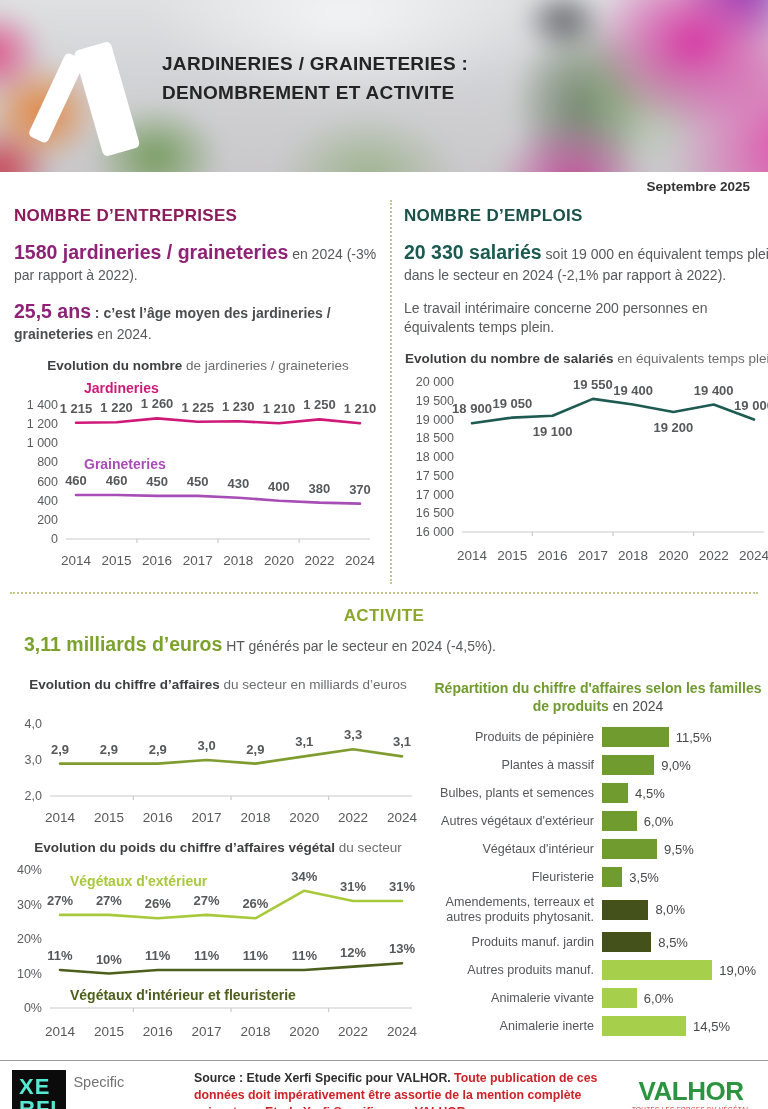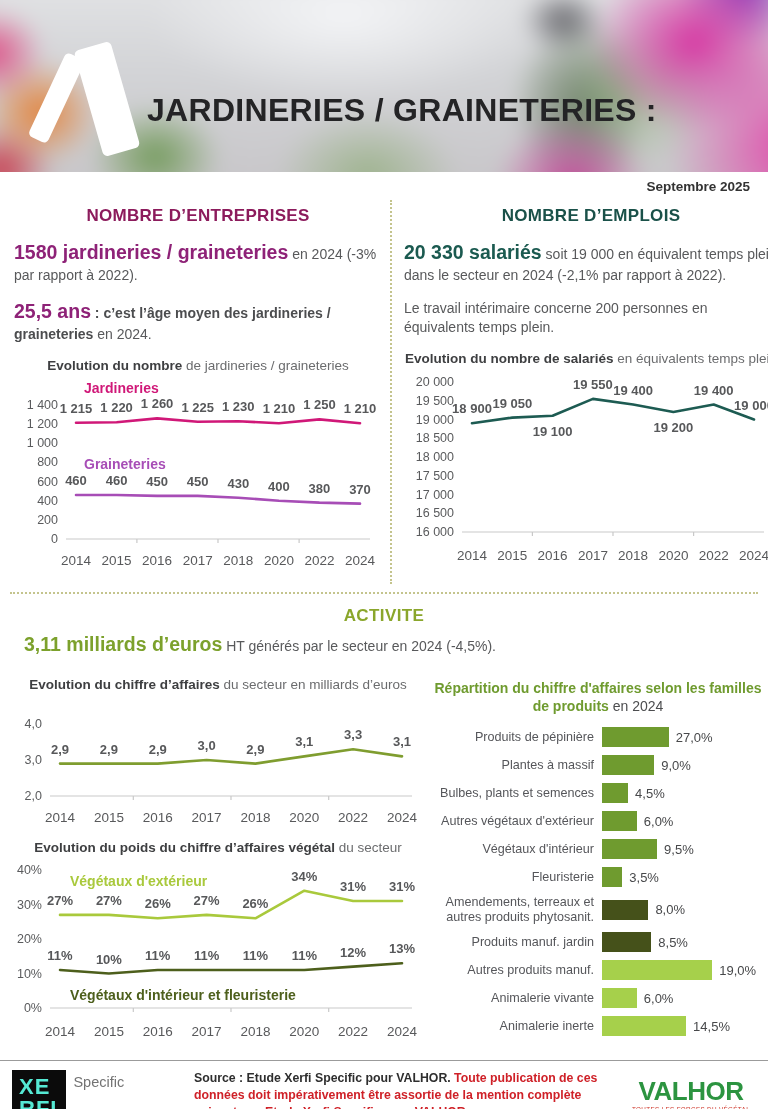--- a/index.html
+++ b/index.html
@@ -23,29 +23,29 @@
       radial-gradient(130px 90px at 48% 90%, rgba(122,162,92,.55), rgba(122,162,92,0) 70%),
       radial-gradient(60px 46px at 72% 20%, rgba(60,60,66,.75), rgba(60,60,66,0) 70%),
       radial-gradient(95px 130px at 74% 60%, rgba(72,74,80,.65), rgba(72,74,80,0) 70%),
       radial-gradient(260px 120px at 45% 18%, rgba(245,246,248,.9), rgba(245,246,248,0) 75%),
       linear-gradient(180deg,#e3e4e6 0%,#d2d3d6 45%,#c7c5c8 100%);
   }
   .v-logo{position:absolute;left:30px;top:44px;width:108px;height:116px;}
   .v-arm{position:absolute;background:#fff;border-radius:5px;}
   .v-arm.left{left:16px;top:8px;width:21px;height:92px;transform:rotate(25deg);}
   .v-arm.right{left:58px;top:0;width:38px;height:110px;transform:rotate(-16deg);}
-  .hero-title{position:absolute;left:147px;top:50px;font-size:32px;font-weight:bold;color:#242426;line-height:1.52;letter-spacing:.3px;margin-top:36px;}
+  .hero-title{position:absolute;left:162px;top:50px;font-size:19px;font-weight:bold;color:#242426;line-height:1.52;letter-spacing:.3px;}
 
   .date-row{text-align:right;padding:7px 18px 0 0;font-size:13.5px;font-weight:bold;color:#333;}
 
   
   .top-cols{display:flex;margin-top:6px;height:384px;}
   .col-left{flex:0 0 378px;border-right:2px dotted #c4c48d;padding:2px 8px 0 14px;}
   .col-right{flex:1;padding:2px 6px 0 12px;}
-  h2.sec{font-size:17px;font-weight:bold;text-align:center;letter-spacing:.3px;margin:4px 0 14px;}
+  h2.sec{font-size:17px;font-weight:bold;letter-spacing:.3px;margin:4px 0 14px;}
   h2.purple-h{color:#8c1b5c;}
   h2.teal-h{color:#1a5149;}
   p.lead{font-size:14px;color:#58595b;line-height:1.32;margin-bottom:15px;}
   .big{font-size:19.5px;font-weight:bold;}
   .purple{color:#8e2277;}
   .teal{color:#1b5a50;margin-top:36px;}
   .green{color:#7ca12c;}
   .bold-dark{font-weight:bold;color:#4c4d4f;}
   .chart-caption{font-size:13.5px;text-align:center;color:#6b6c6e;margin:4px 0 0;line-height:1.25;}
   .chart-caption b{color:#3e3f41;}
@@ -88,21 +88,21 @@
 <body>
 
 <div class="page">
 
   <header class="hero">
     <div class="hero-bg"></div>
     <div class="v-logo">
       <div class="v-arm left"></div>
       <div class="v-arm right"></div>
     </div>
-    <h1 class="hero-title"><span>JARDINERIES / GRAINETERIES :</span><br></h1>
+    <h1 class="hero-title"><span>JARDINERIES / GRAINETERIES :</span><br><span>DENOMBREMENT ET ACTIVITE</span></h1>
   </header>
 
   <div class="date-row">Septembre 2025</div>
 
   <section class="top-cols">
     <div class="col-left">
       <h2 class="sec purple-h">NOMBRE D’ENTREPRISES</h2>
       <p class="lead"><span class="big purple">1580 jardineries / graineteries</span> <span>en 2024 (-3% par rapport à 2022).</span></p>
       <p class="lead"><span class="big purple">25,5 ans</span><span class="bold-dark"> : c’est l’âge moyen des jardineries / graineteries</span> <span>en 2024.</span></p>
       <p class="chart-caption"><b>Evolution du nombre</b> <span>de jardineries / graineteries</span></p>
@@ -266,21 +266,21 @@
               <text x="68" y="144" class="slegend" fill="#4d5f1c">Végétaux d'intérieur et fleuristerie</text>
             </svg></div>
       </div>
 
       <div class="act-right">
         <p class="rep-title"><b>Répartition du chiffre d'affaires selon les familles de produits</b> <span>en 2024</span></p>
         <div>
             <div class="bar-row">
               <div class="bar-label">Produits de pépinière</div>
               <div class="bar" style="width: 66.7px; background: rgb(111, 155, 47);"></div>
-              <span class="bar-val">27,0%</span>
+              <span class="bar-val">11,5%</span>
             </div>
             <div class="bar-row">
               <div class="bar-label">Plantes à massif</div>
               <div class="bar" style="width: 52.2px; background: rgb(111, 155, 47);"></div>
               <span class="bar-val">9,0%</span>
             </div>
             <div class="bar-row">
               <div class="bar-label">Bulbes, plants et semences</div>
               <div class="bar" style="width: 26.1px; background: rgb(111, 155, 47);"></div>
               <span class="bar-val">4,5%</span>

